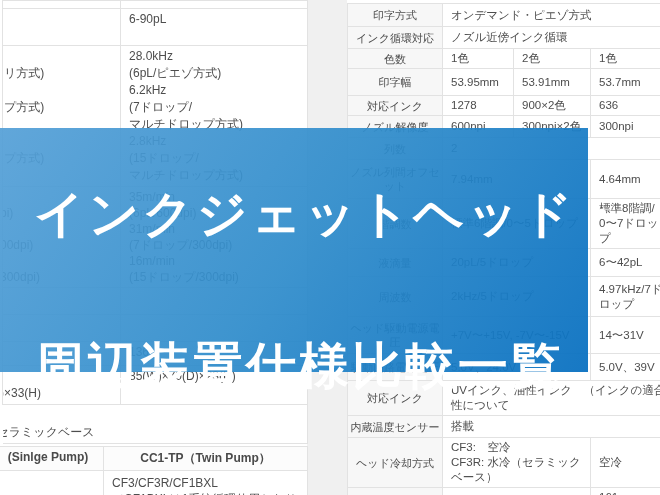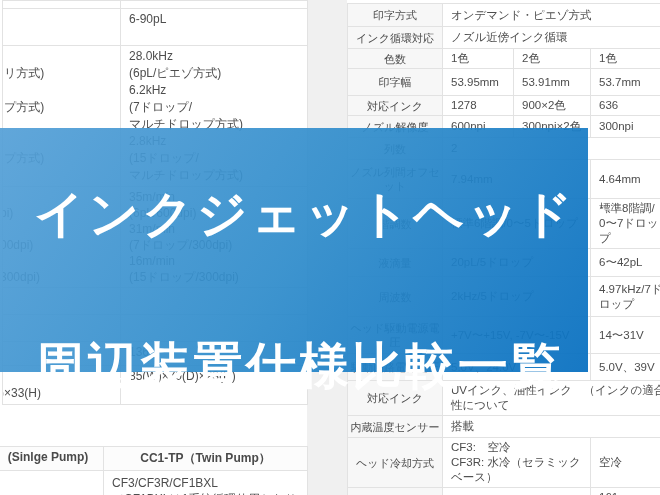--- a/index.html
+++ b/index.html
@@ -113,20 +113,25 @@
   <tr style="height:24px">
     <td class="lfrag"></td>
     <td class="lval">136 g</td>
   </tr>
   <tr style="height:21px">
     <td class="lfrag" style="padding-left:0">
       <span class="frag-shift2">)×33(H)</span>
     </td>
     <td class="lval">85(W)×70(D)×23(H)</td>
   </tr>
+  <tr style="height:25px">
+    <td class="lval noleft" colspan="2" style="padding-left:0">
+      <span class="frag-shift">セラミックベース</span>
+    </td>
+  </tr>
 </tbody>
   </table>
 
 <table class="btable">
   <colgroup>
       <col style="width:111px">
       <col style="width:204px">
     </colgroup>
   <tbody>
       <tr style="height:20px">

